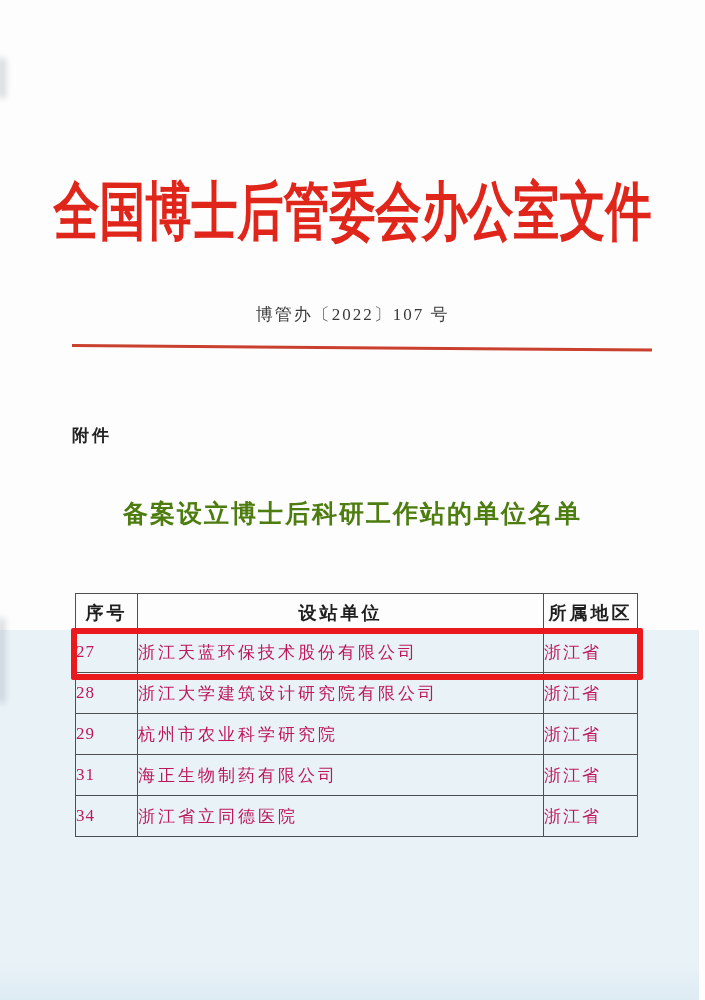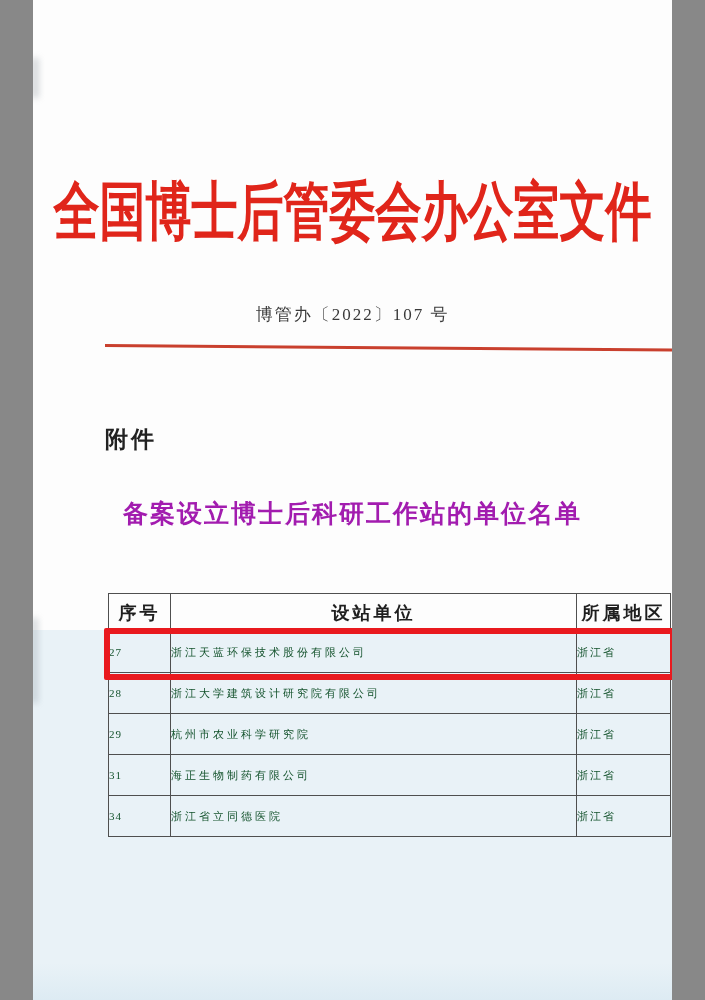--- a/index.html
+++ b/index.html
@@ -1,18 +1,18 @@
 <!DOCTYPE html>
 <html><head>
 <meta charset="utf-8">
 <style>
   html, body { margin: 0; padding: 0; background: #888; }
   .doc {
     position: relative;
-    width: 639px;
+    width: 705px;
     height: 1000px;
     margin: 0 auto;
     background: #fdfdfd;
     overflow: hidden;
     font-family: "Liberation Serif", "DejaVu Serif", serif;
     color: #2d2d2d;
   }
   
   .scan-tint {
     position: absolute;
@@ -62,33 +62,33 @@
     background: #c9402e;
     transform: rotate(0.45deg);
     transform-origin: left center;
     z-index: 1;
   }
   .attachment-label {
     position: absolute;
     left: 72px; top: 424px;
     font-family: "Liberation Sans", "DejaVu Sans", sans-serif;
     font-weight: bold;
-    font-size: 23px;
+    font-size: 17px;
     letter-spacing: 3px;
     color: #222;
     z-index: 1;
   }
   .list-title {
     position: absolute;
     left: 0; right: 0; top: 497px;
     text-align: center;
     font-weight: bold;
     font-size: 25px;
     letter-spacing: 2px;
-    color: #a21caf;
+    color: #4d7c0f;
     z-index: 1;
   }
   table.units {
     position: absolute;
     left: 75px; top: 593px;
     width: 562px;
     border-collapse: collapse;
     table-layout: fixed;
     z-index: 2;
     background: transparent;
@@ -103,21 +103,21 @@
     background: transparent;
   }
   table.units { border: 1.5px solid #3c3c3c; }
   table.units th {
     height: 37px;
     font-size: 18px;
     font-weight: bold;
     letter-spacing: 3px;
     color: #1f1f1f;
   }
-  table.units td { height: 40px; font-size: 11px; color: #14532d; }
+  table.units td { height: 40px; font-size: 17px; color: #be185d; }
   td.no-cell     { letter-spacing: 1px; font-size: 18px; }
   td.unit-cell   { letter-spacing: 3px; }
   td.region-cell { letter-spacing: 2px; }
   .highlight-box {
     position: absolute;
     left: 71px; top: 628px;
     width: 572px; height: 52px;
     border: 6px solid #e9191e;
     border-radius: 2px;
     box-sizing: border-box;

